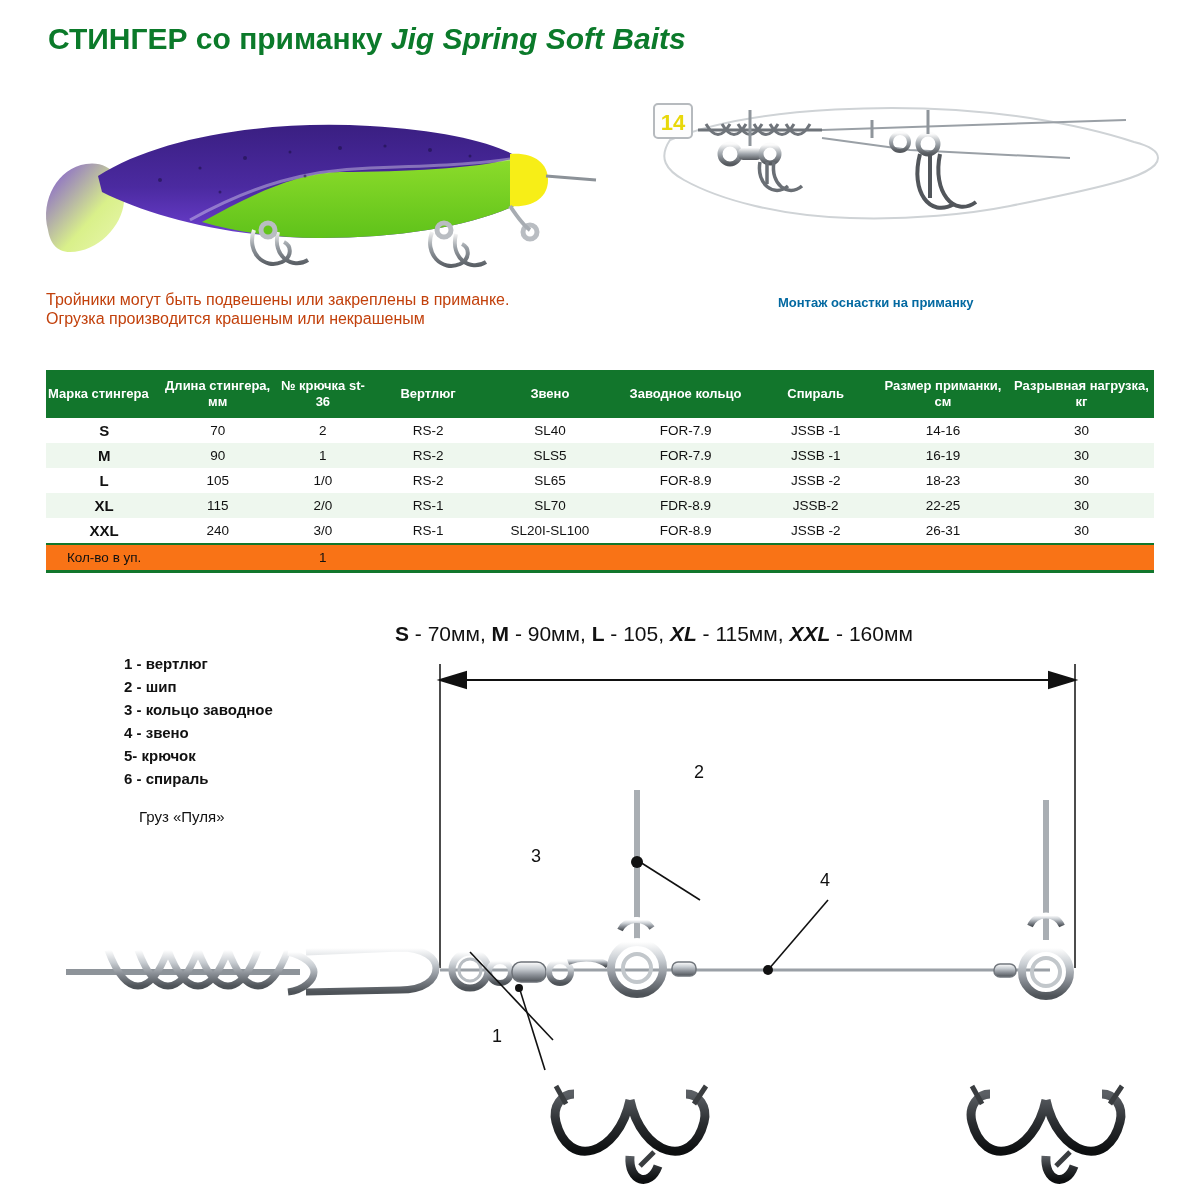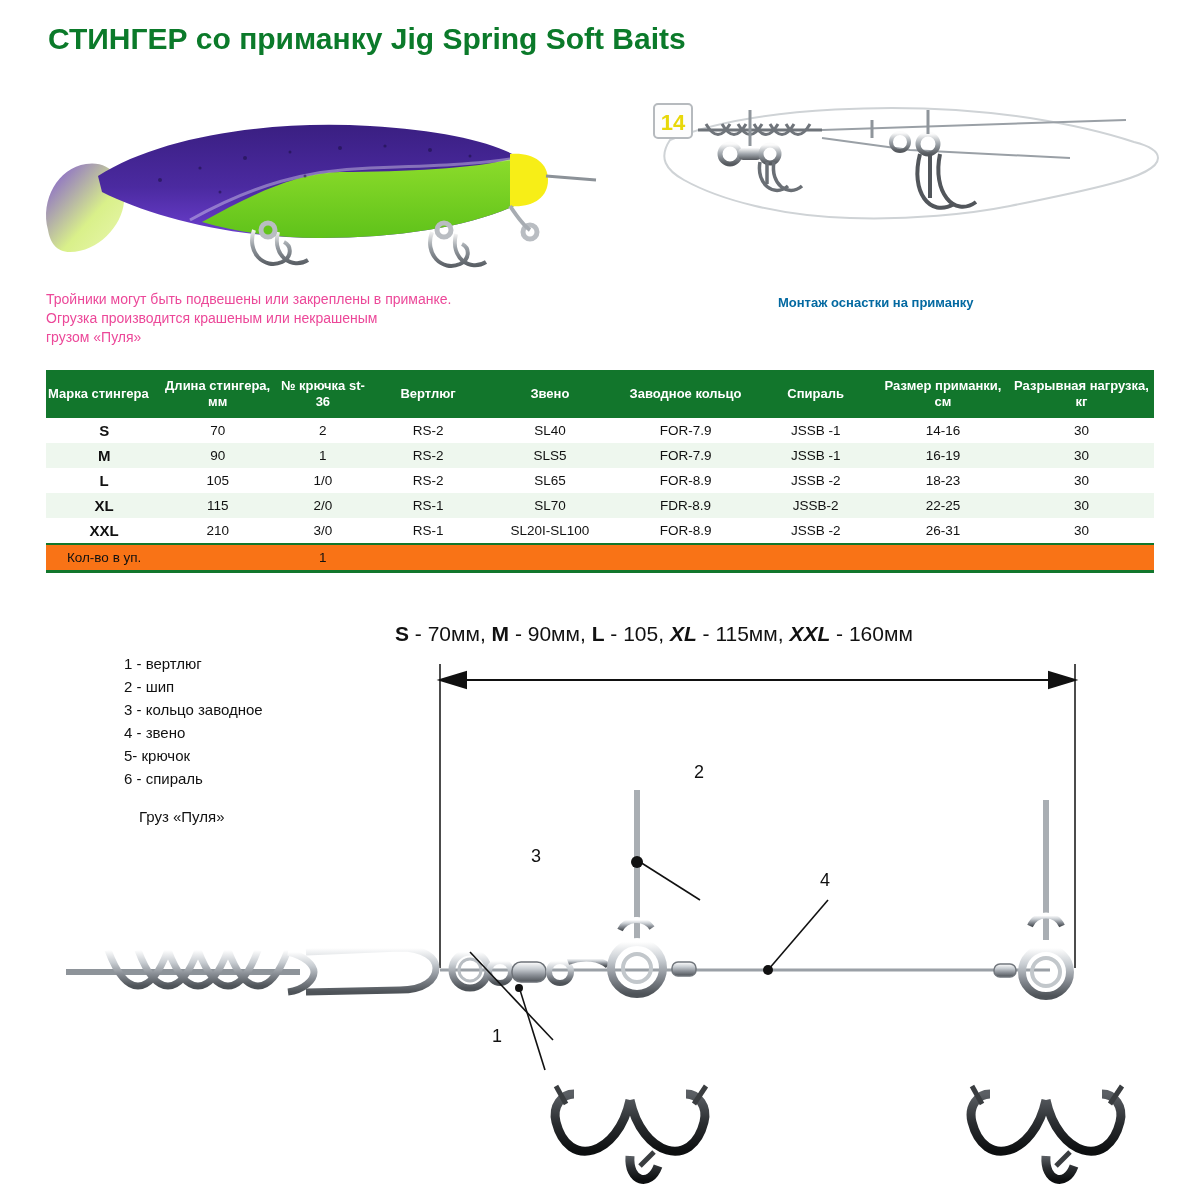--- a/index.html
+++ b/index.html
@@ -19,20 +19,21 @@
   .title {
     position: absolute;
     left: 48px;
     top: 22px;
     font-size: 30px;
     font-weight: bold;
     color: #0b7a2a;
     white-space: nowrap;
   }
   .title .latin {
+    font-style: italic;
     text-align: center;
   }
   
   .lure-photo {
     position: absolute;
     left: 40px;
     top: 80px;
     width: 560px;
     height: 190px;
   }
@@ -41,23 +42,23 @@
     left: 610px;
     top: 80px;
     width: 560px;
     height: 190px;
   }
   
   .notes {
     position: absolute;
     left: 46px;
     top: 290px;
-    font-size: 14px;
+    font-size: 16px;
     line-height: 19px;
-    color: #ec4899;
+    color: #c2410c;
     width: 520px;
   }
   .mount-caption {
     position: absolute;
     left: 778px;
     top: 295px;
     font-size: 13px;
     font-weight: bold;
     color: #0369a1;
     white-space: nowrap;
@@ -127,20 +128,21 @@
     font-weight: bold;
   }
   
   .legend {
     position: absolute;
     left: 124px;
     top: 652px;
     font-size: 15px;
     line-height: 23px;
     color: #111;
+    font-weight: bold;
   }
   .legend-weight {
     position: absolute;
     left: 139px;
     top: 808px;
     font-size: 15px;
     color: #111;
   }
   
   .diagram {
@@ -288,21 +290,20 @@
       <path d="M310,74 C300,112 320,138 344,124"></path>
       <path d="M330,74 C322,112 344,138 366,122"></path>
       <path d="M320,74 L320,118"></path>
     </g>
   </svg>
 </div>
 
 <div class="notes">
   <div>Тройники могут быть подвешены или закреплены в приманке.</div>
   <div>Огрузка производится крашеным или некрашеным</div>
-  <div>грузом «Пуля»</div>
 </div>
 
 <div class="mount-caption">Монтаж оснастки на приманку</div>
 
 <div class="table-wrap">
   <table class="spec">
     <colgroup>
       <col style="width:10.5%">
         <col style="width:10%">
         <col style="width:9%">
@@ -366,21 +367,21 @@
         <td>2/0</td>
         <td>RS-1</td>
         <td>SL70</td>
         <td>FDR-8.9</td>
         <td>JSSB-2</td>
         <td>22-25</td>
         <td>30</td>
       </tr>
       <tr>
         <td class="brand">XXL</td>
-        <td>210</td>
+        <td>240</td>
         <td>3/0</td>
         <td>RS-1</td>
         <td>SL20I-SL100</td>
         <td>FOR-8.9</td>
         <td>JSSB -2</td>
         <td>26-31</td>
         <td>30</td>
       </tr>
       <tr class="total">
         <td class="total-label">Кол-во в уп.</td>

